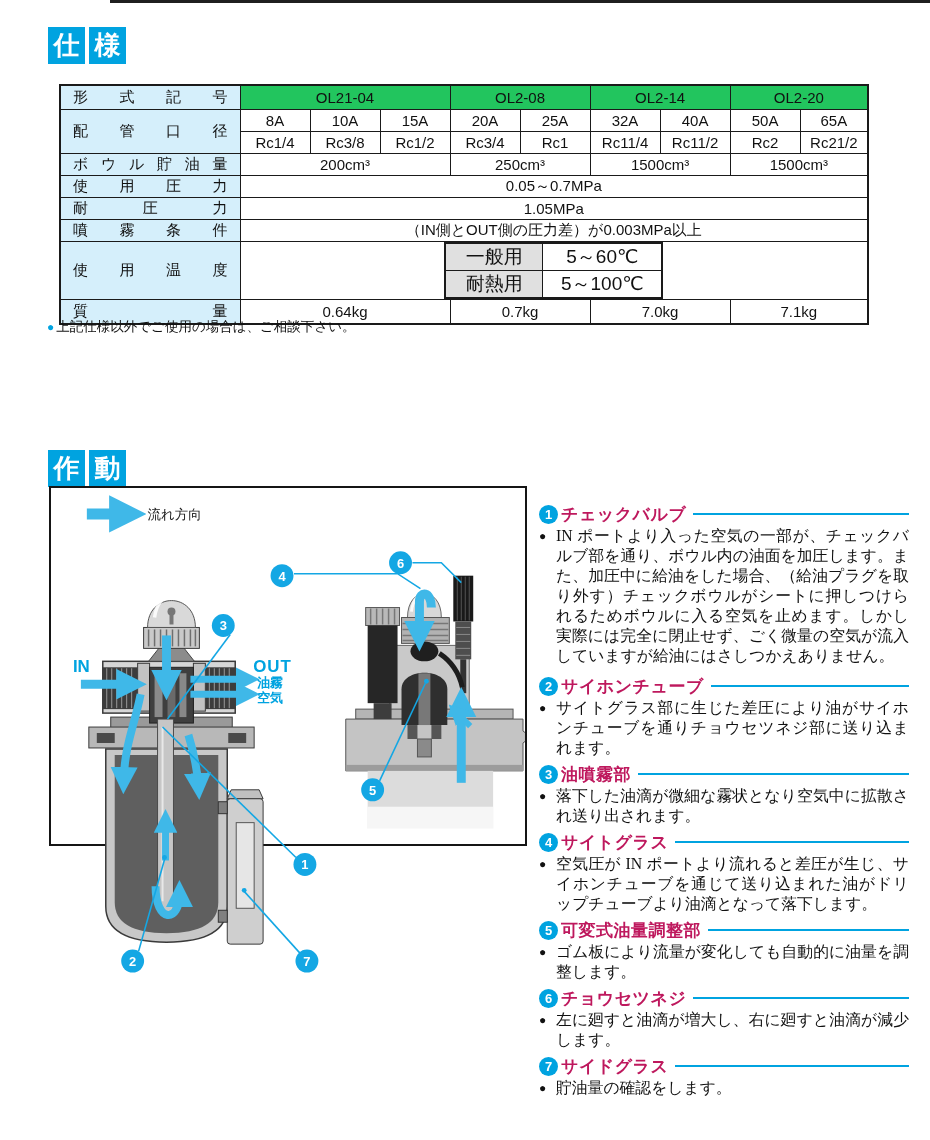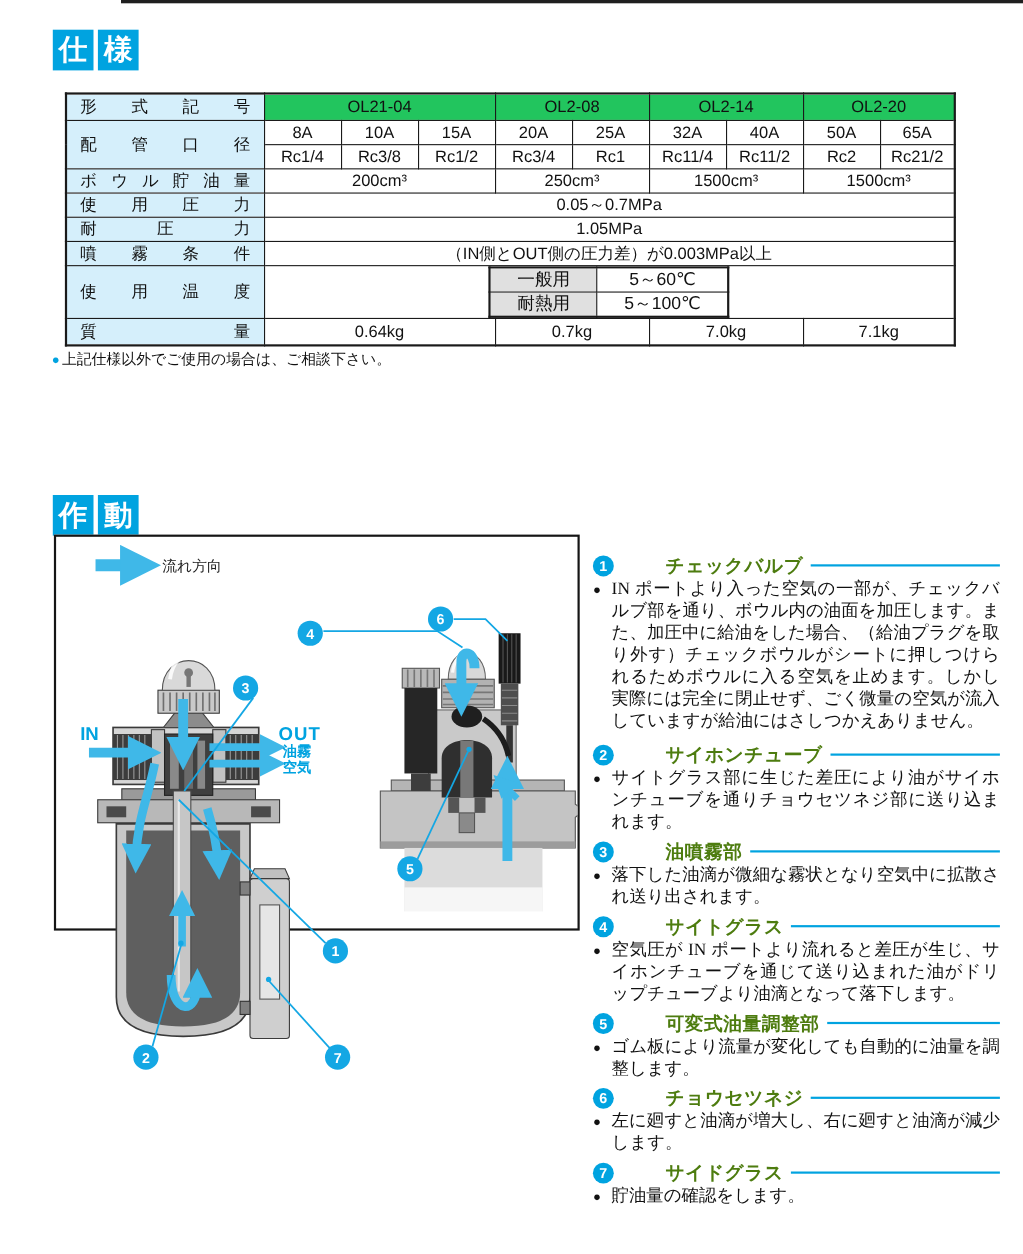--- a/index.html
+++ b/index.html
@@ -18,42 +18,42 @@
   
   .spec-table{left:59px;top:84px;}
   table.spec{border-collapse:collapse;table-layout:fixed;width:808px;border:2px solid #1a1a1a;
       font-size:15px;}
   table.spec td,table.spec th{border:1px solid #1a1a1a;text-align:center;vertical-align:middle;
       padding:0;font-weight:normal;overflow:hidden;white-space:nowrap;}
   table.spec th.lbl{background:#d5effb;text-align:justify;text-align-last:justify;padding:0 12px;}
   table.spec td.model{background:#22c55e;}
   tr.r1{height:24px;} tr.r2,tr.r3,tr.r4,tr.r5,tr.r6,tr.r7{height:22px;}
   tr.r8{height:46px;} tr.r9{height:25px;}
-  table.inner{border-collapse:collapse;margin:0 auto;border:2px solid #1a1a1a;font-size:16px;}
+  table.inner{border-collapse:collapse;margin:0 auto;border:2px solid #1a1a1a;font-size:19px;}
   table.inner td{border:1px solid #1a1a1a;height:18px;padding:0;text-align:center;}
   table.inner td.use{background:#e0e0e0;width:96px;}
   table.inner td.rng{width:118px;background:#fff;margin-top:16px;}
 
   
   .note{left:47px;top:318px;font-family:Liberation Sans, sans-serif;font-size:13.5px;}
   .note .b{color:#00a3e0;margin-right:2px;font-size:12px;}
 
   
   .diagram-panel{left:49px;top:486px;width:478px;height:360px;border:2px solid #151515;box-sizing:border-box;background:#fff;}
   .diagram-panel svg{display:block;}
 
   
   .exp-col{left:539px;top:502px;width:370px;}
   .sec{margin-bottom:4px;}
   .sec.first{margin-bottom:8px;}
   .sec-head{display:flex;align-items:center;height:24px;}
   .numcircle{width:19px;height:19px;border-radius:50%;background:#00a3e0;color:#fff;
       font-size:13px;font-weight:bold;display:flex;align-items:center;justify-content:center;
       flex:none;margin-right:3px;}
-  .sec-title{color:#4d7c0f;font-weight:bold;font-size:17px;letter-spacing:0.5px;white-space:nowrap;margin-left:44px;}
+  .sec-title{color:#be185d;font-weight:bold;font-size:17px;letter-spacing:0.5px;white-space:nowrap;}
   .sec-rule{flex:1;height:2.5px;background:#00a3e0;margin-left:7px;}
   .sec-body{position:relative;padding-left:17px;font-family:"Liberation Serif","DejaVu Serif",serif;
       font-size:15.8px;line-height:20px;text-align:justify;}
   .sec-body .b{position:absolute;left:0;top:0;font-size:12px;line-height:20px;color:#111;}
 </style>
 </head>
 <body>
 
 <div class="abs top-rule"></div>
 

